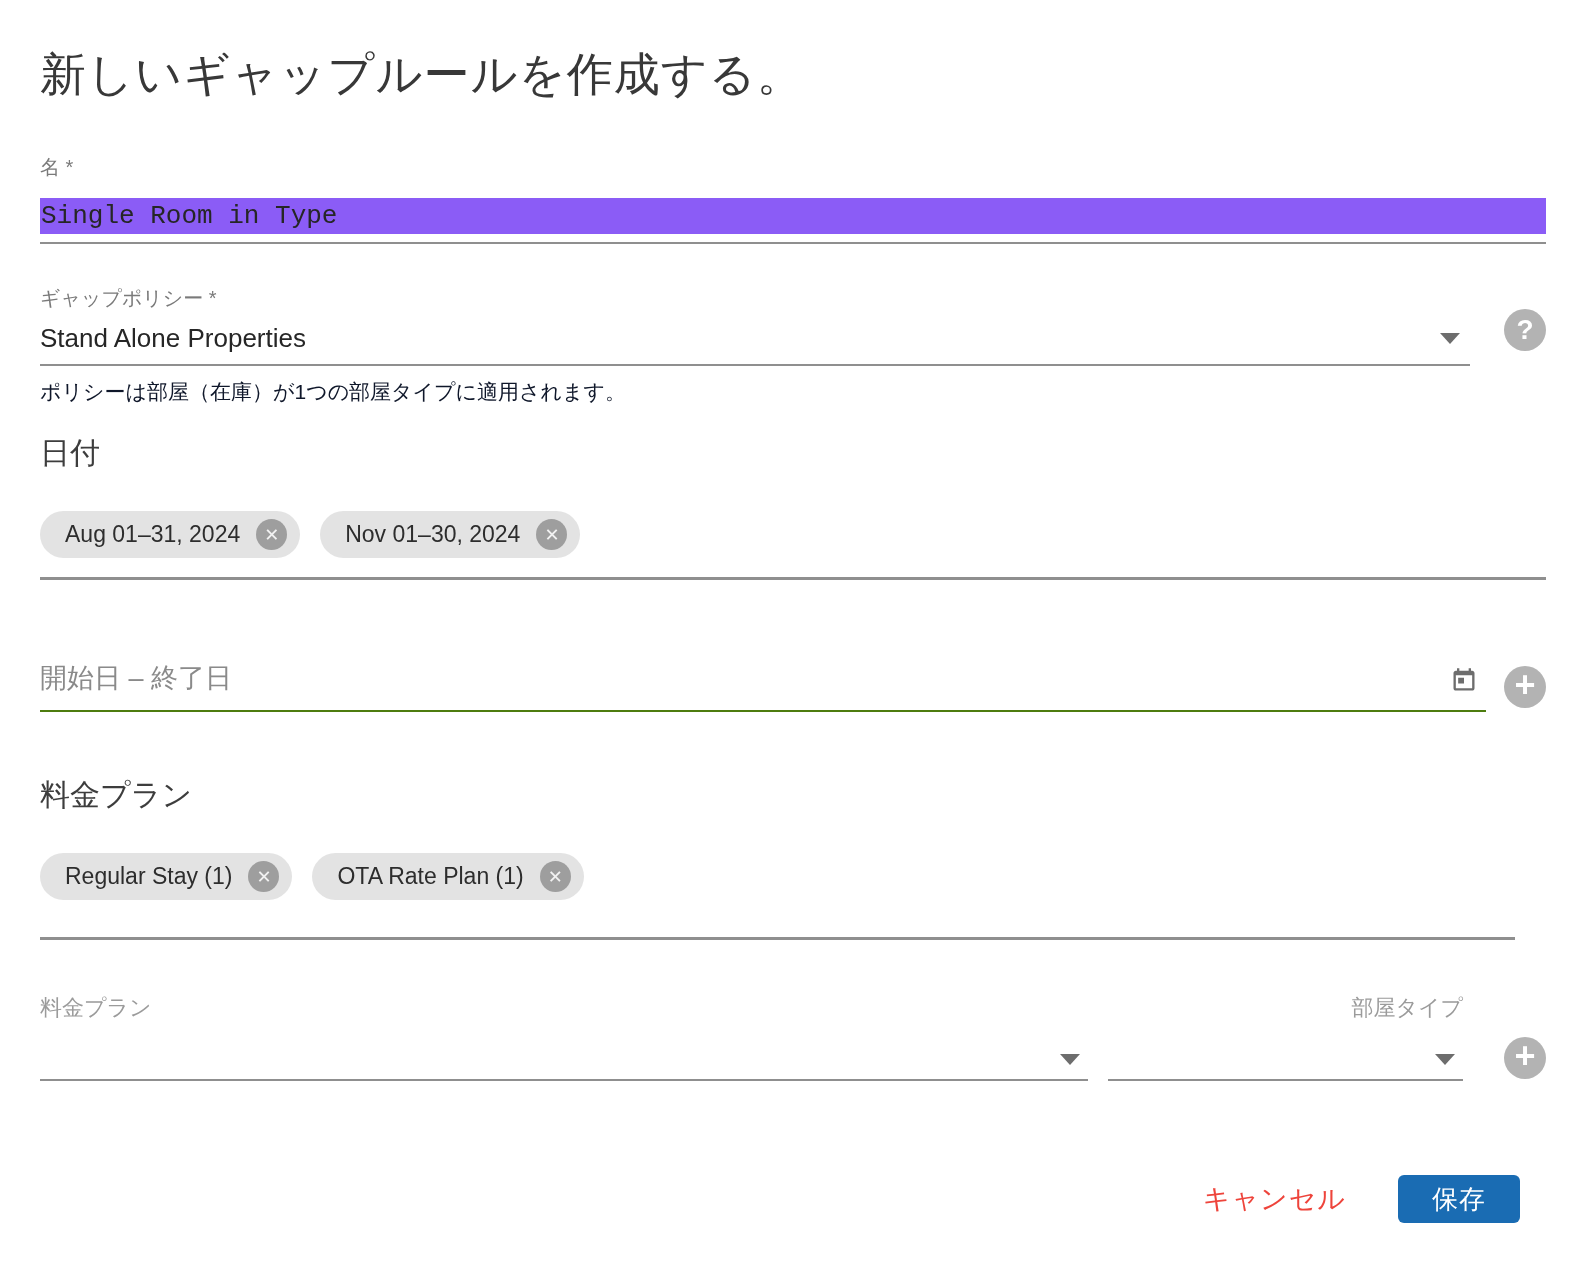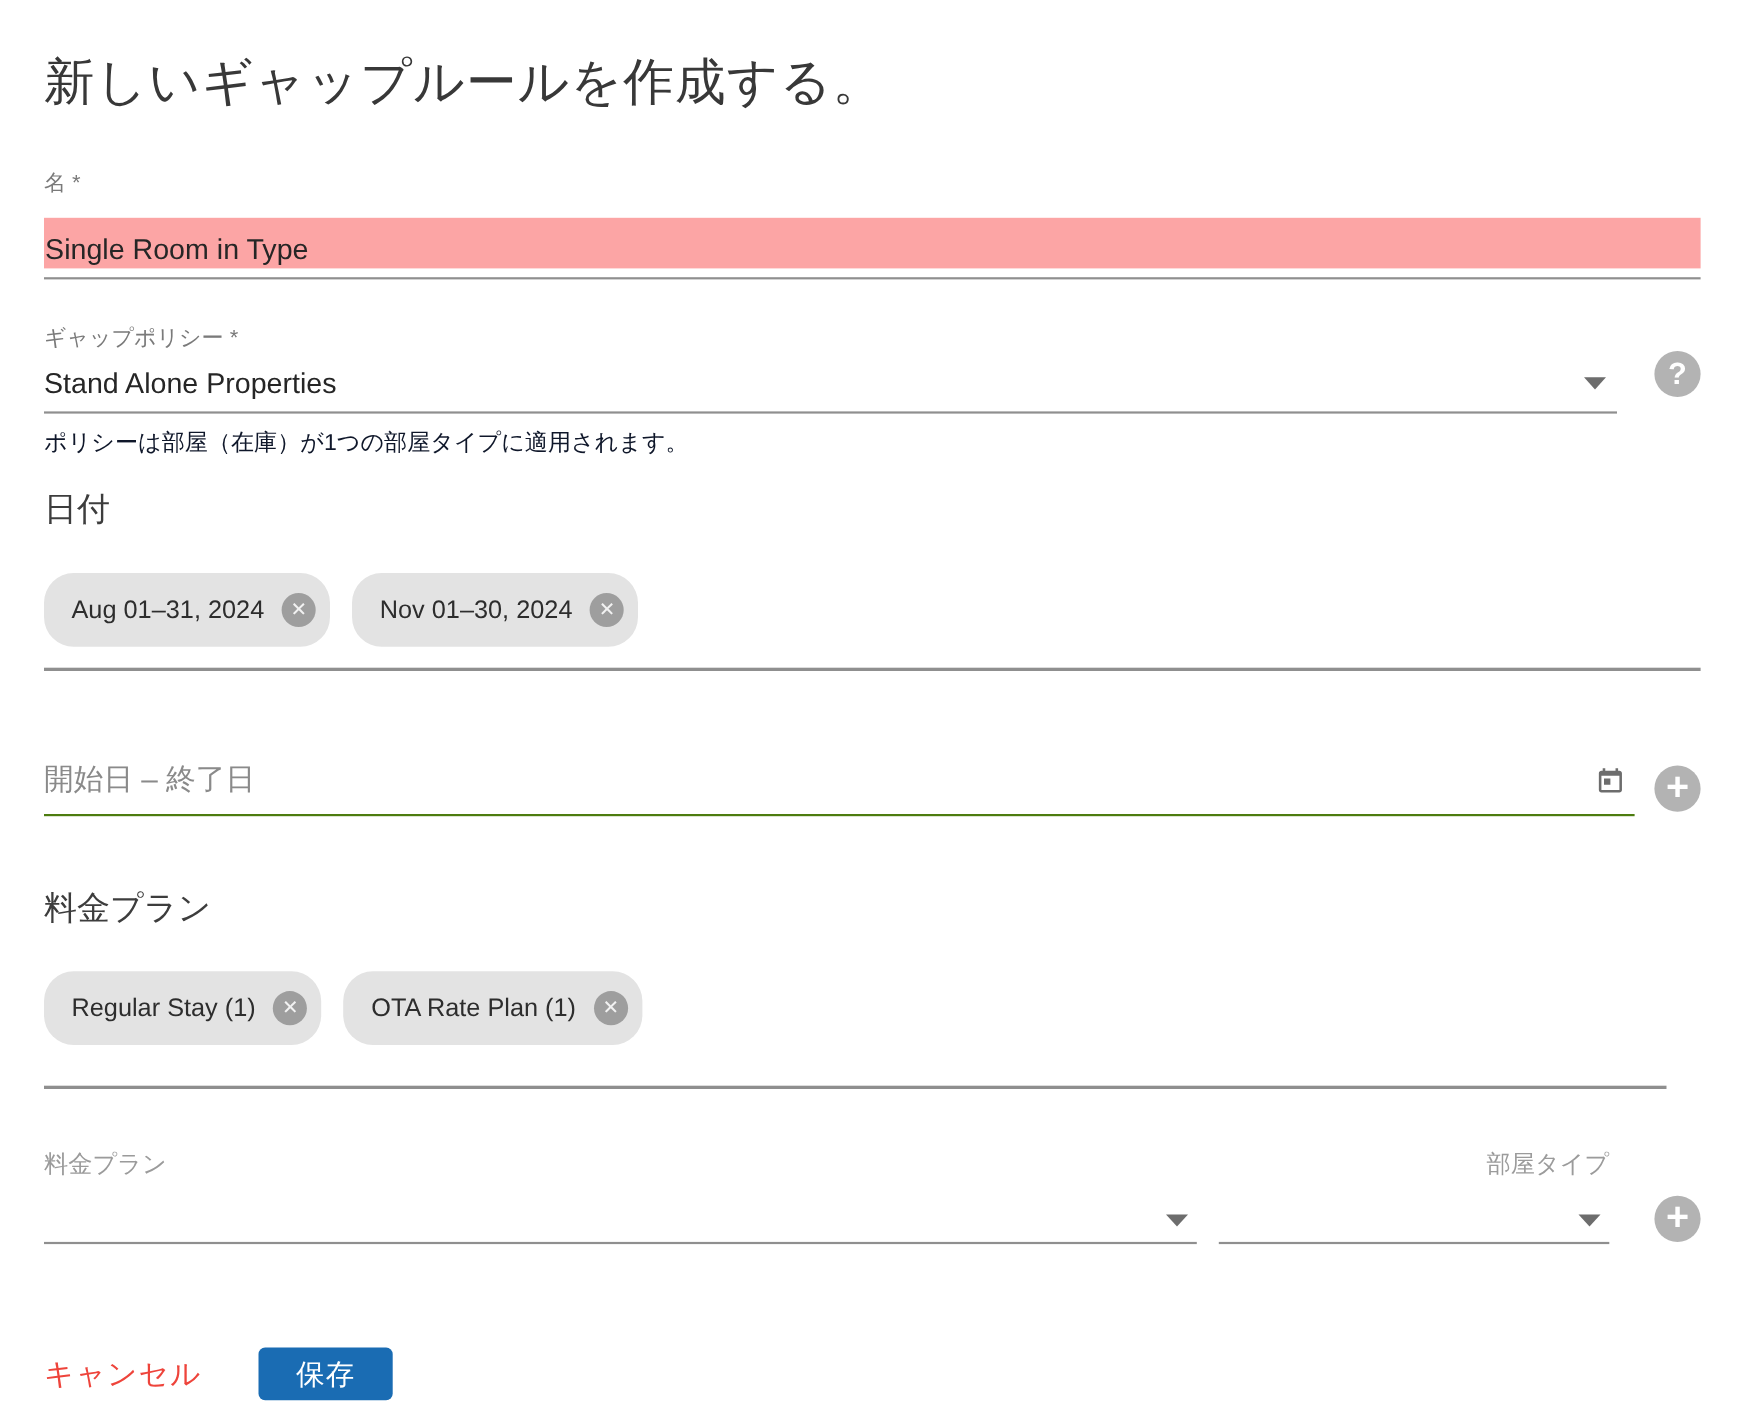--- a/index.html
+++ b/index.html
@@ -25,26 +25,27 @@
   }
   .name-label { margin-top: 50px; }
 
   .input-line {
     margin-top: 20px;
     border-bottom: 2px solid #8f8f8f;
     cursor: text;
   }
   .input-selection {
     display: block;
-    background: #fca5a5;
+    background: #8b5cf6;
     font-size: 26px;
     line-height: 34px;
     color: #262626;
-    padding: 11px 0 1px 1px;
+    padding: 1px 0 1px 1px;
     margin-bottom: 8px;
+    font-family: Liberation Mono, monospace;
   }
 
   
   .policy-label { margin-top: 43px; }
   .policy-row { display: flex; align-items: flex-start; }
   .select-line {
     flex: 1;
     display: flex;
     align-items: center;
     justify-content: space-between;
@@ -92,21 +93,21 @@
   .dates-title { margin-top: 27px; }
   .plans-title { margin-top: 63px; }
 
   
   .chips-row { display: flex; margin-top: 37px; }
   .chip {
     display: inline-flex;
     align-items: center;
     background: #e3e3e3;
     border-radius: 27px;
-    height: 67px;
+    height: 47px;
     padding: 0 13px 0 25px;
     margin-right: 20px;
     font-size: 23px;
     color: #2d2d2d;
     white-space: nowrap;
   }
   .chip-x {
     margin-left: 16px;
     width: 31px; height: 31px;
     border-radius: 50%;
@@ -147,21 +148,21 @@
   .dd-row { display: flex; align-items: flex-end; margin-top: 55px; }
   .dd { position: relative; border-bottom: 2px solid #8f8f8f; }
   .dd-left { flex: 1; margin-right: 20px; }
   .dd-right { width: 355px; text-align: right; }
   .dd-label { font-size: 22px; line-height: 26px; color: #9b9b9b; display: block; }
   .dd-line { height: 58px; position: relative; cursor: pointer; }
   .dd-line .caret { position: absolute; right: 8px; bottom: 14px; }
   .dd-row .plus-btn { margin-left: 41px; margin-bottom: 2px; }
 
   
-  .footer { display: flex; align-items: center; justify-content: flex-start; margin-top: 94px; }
+  .footer { display: flex; align-items: center; justify-content: flex-end; margin-top: 94px; }
   .cancel-btn {
     background: none;
     border: none;
     font-family: inherit;
     font-size: 27px;
     color: #ee443b;
     cursor: pointer;
     margin-right: 52px;
     letter-spacing: 1px;
   }

